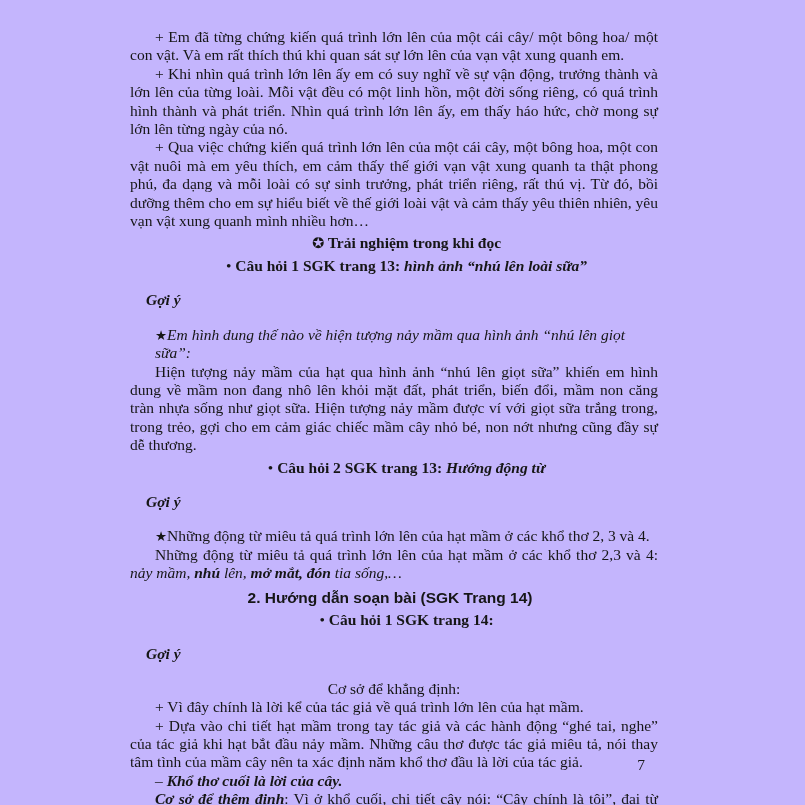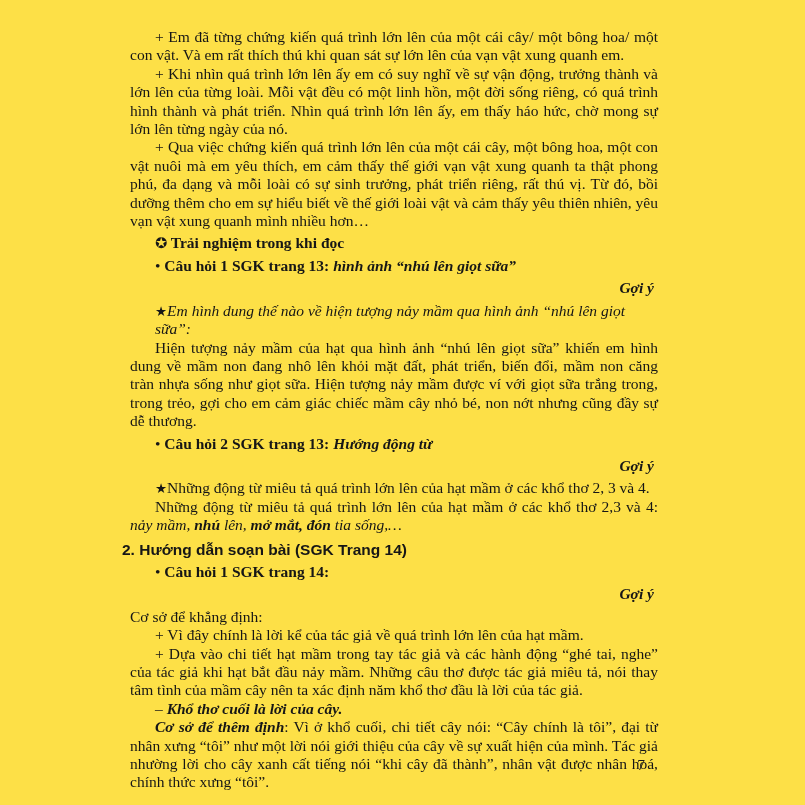--- a/index.html
+++ b/index.html
@@ -6,55 +6,55 @@
   body{
     width:805px;height:805px;
     background:#ffffff;
     font-family:"Liberation Serif","DejaVu Serif",serif;
     color:#161616;
     overflow:hidden;
   }
   .page{
     position:relative;
     width:805px;height:805px;
-    background:#fde047;
+    background:#c4b5fd;
   }
   .content{
     position:absolute;
     left:130px;top:28px;
     width:528px;
     font-size:15.5px;
     line-height:18.4px;
   }
   .p{
     margin:0;
     text-align:justify;
     text-indent:25px;
   }
   .line{
     margin:0;
     padding-left:25px;
   }
-  .flush{margin:0;}
+  .flush{margin:0;text-align:center;}
   .center{
-    margin:4px;
-    text-align:right;
+    margin:16px;
+    text-align:left;
     font-weight:bold;
     font-style:italic;
   }
   .b{font-weight:bold;}
   .bi{font-weight:bold;font-style:italic;}
   .i{font-style:italic;}
   .sans{
     font-family:"Liberation Sans","DejaVu Sans",sans-serif;
     font-weight:bold;
     font-size:15.5px;
     margin-left:-8px;
   }
-  .mt4{margin-top:4px;}
+  .mt4{margin-top:4px;text-align:center;}
   .mt6{margin-top:6px;}
   .glyph{
     font-family:"DejaVu Sans",sans-serif;
     font-style:normal;
     font-weight:bold;
     font-size:14.5px;
   }
   .star-glyph{
     font-family:"DejaVu Sans",sans-serif;
     font-style:normal;
@@ -76,21 +76,21 @@
 
     <p class="p">+ Em đã từng chứng kiến quá trình lớn lên của một cái cây/ một bông hoa/ một con vật. Và em rất thích thú khi quan sát sự lớn lên của vạn vật xung quanh em.</p>
     <p class="p">+ Khi nhìn quá trình lớn lên ấy em có suy nghĩ về sự vận động, trưởng thành và lớn lên của từng loài. Mỗi vật đều có một linh hồn, một đời sống riêng, có quá trình hình thành và phát triển. Nhìn quá trình lớn lên ấy, em thấy háo hức, chờ mong sự lớn lên từng ngày của nó.</p>
     <p class="p">+ Qua việc chứng kiến quá trình lớn lên của một cái cây, một bông hoa, một con vật nuôi mà em yêu thích, em cảm thấy thế giới vạn vật xung quanh ta thật phong phú, đa dạng và mỗi loài có sự sinh trưởng, phát triển riêng, rất thú vị. Từ đó, bồi dưỡng thêm cho em sự hiểu biết về thế giới loài vật và cảm thấy yêu thiên nhiên, yêu vạn vật xung quanh mình nhiều hơn…</p>
 
     <p class="line b mt4"><span class="glyph">✪</span>
       <span>Trải nghiệm trong khi đọc</span></p>
 
     <p class="line mt4"><span>•</span>
       <span class="b">Câu hỏi 1 SGK trang 13:</span>
-      <span class="bi">hình ảnh “nhú lên giọt sữa”</span></p>
+      <span class="bi">hình ảnh “nhú lên loài sữa”</span></p>
 
     <p class="center">Gợi ý</p>
 
     <p class="line"><span class="star-glyph">★</span><span class="i">Em hình dung thế nào về hiện tượng nảy mầm qua hình ảnh “nhú lên giọt sữa”:</span></p>
 
     <p class="p">Hiện tượng nảy mầm của hạt qua hình ảnh “nhú lên giọt sữa” khiến em hình dung về mầm non đang nhô lên khỏi mặt đất, phát triển, biến đổi, mầm non căng tràn nhựa sống như giọt sữa. Hiện tượng nảy mầm được ví với giọt sữa trắng trong, trong trẻo, gợi cho em cảm giác chiếc mầm cây nhỏ bé, non nớt nhưng cũng đầy sự dễ thương.</p>
 
     <p class="line mt4"><span>•</span>
       <span class="b">Câu hỏi 2 SGK trang 13:</span>
       <span class="bi">Hướng động từ</span></p>

